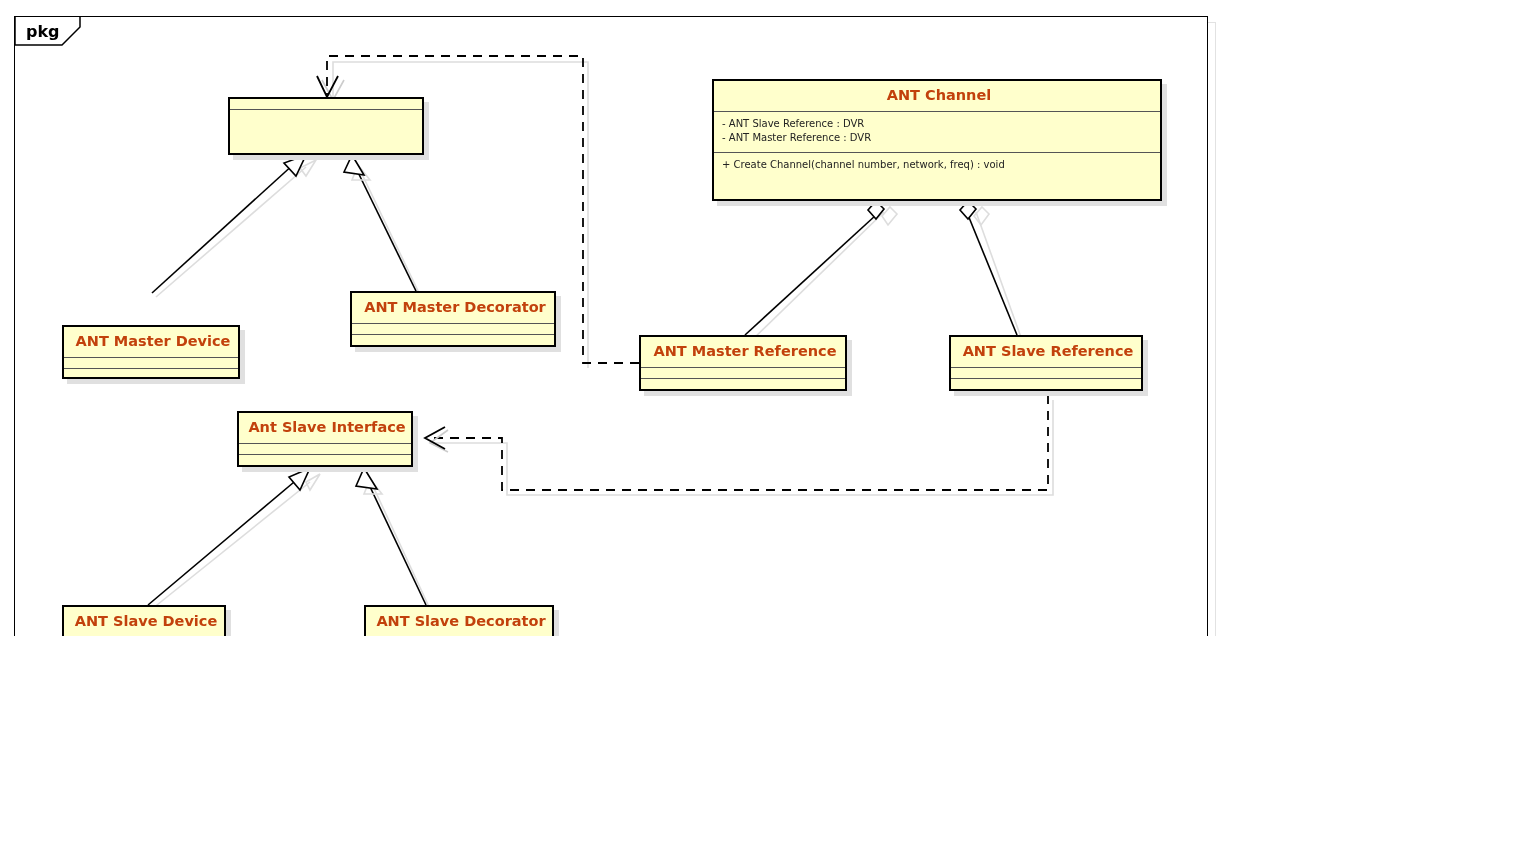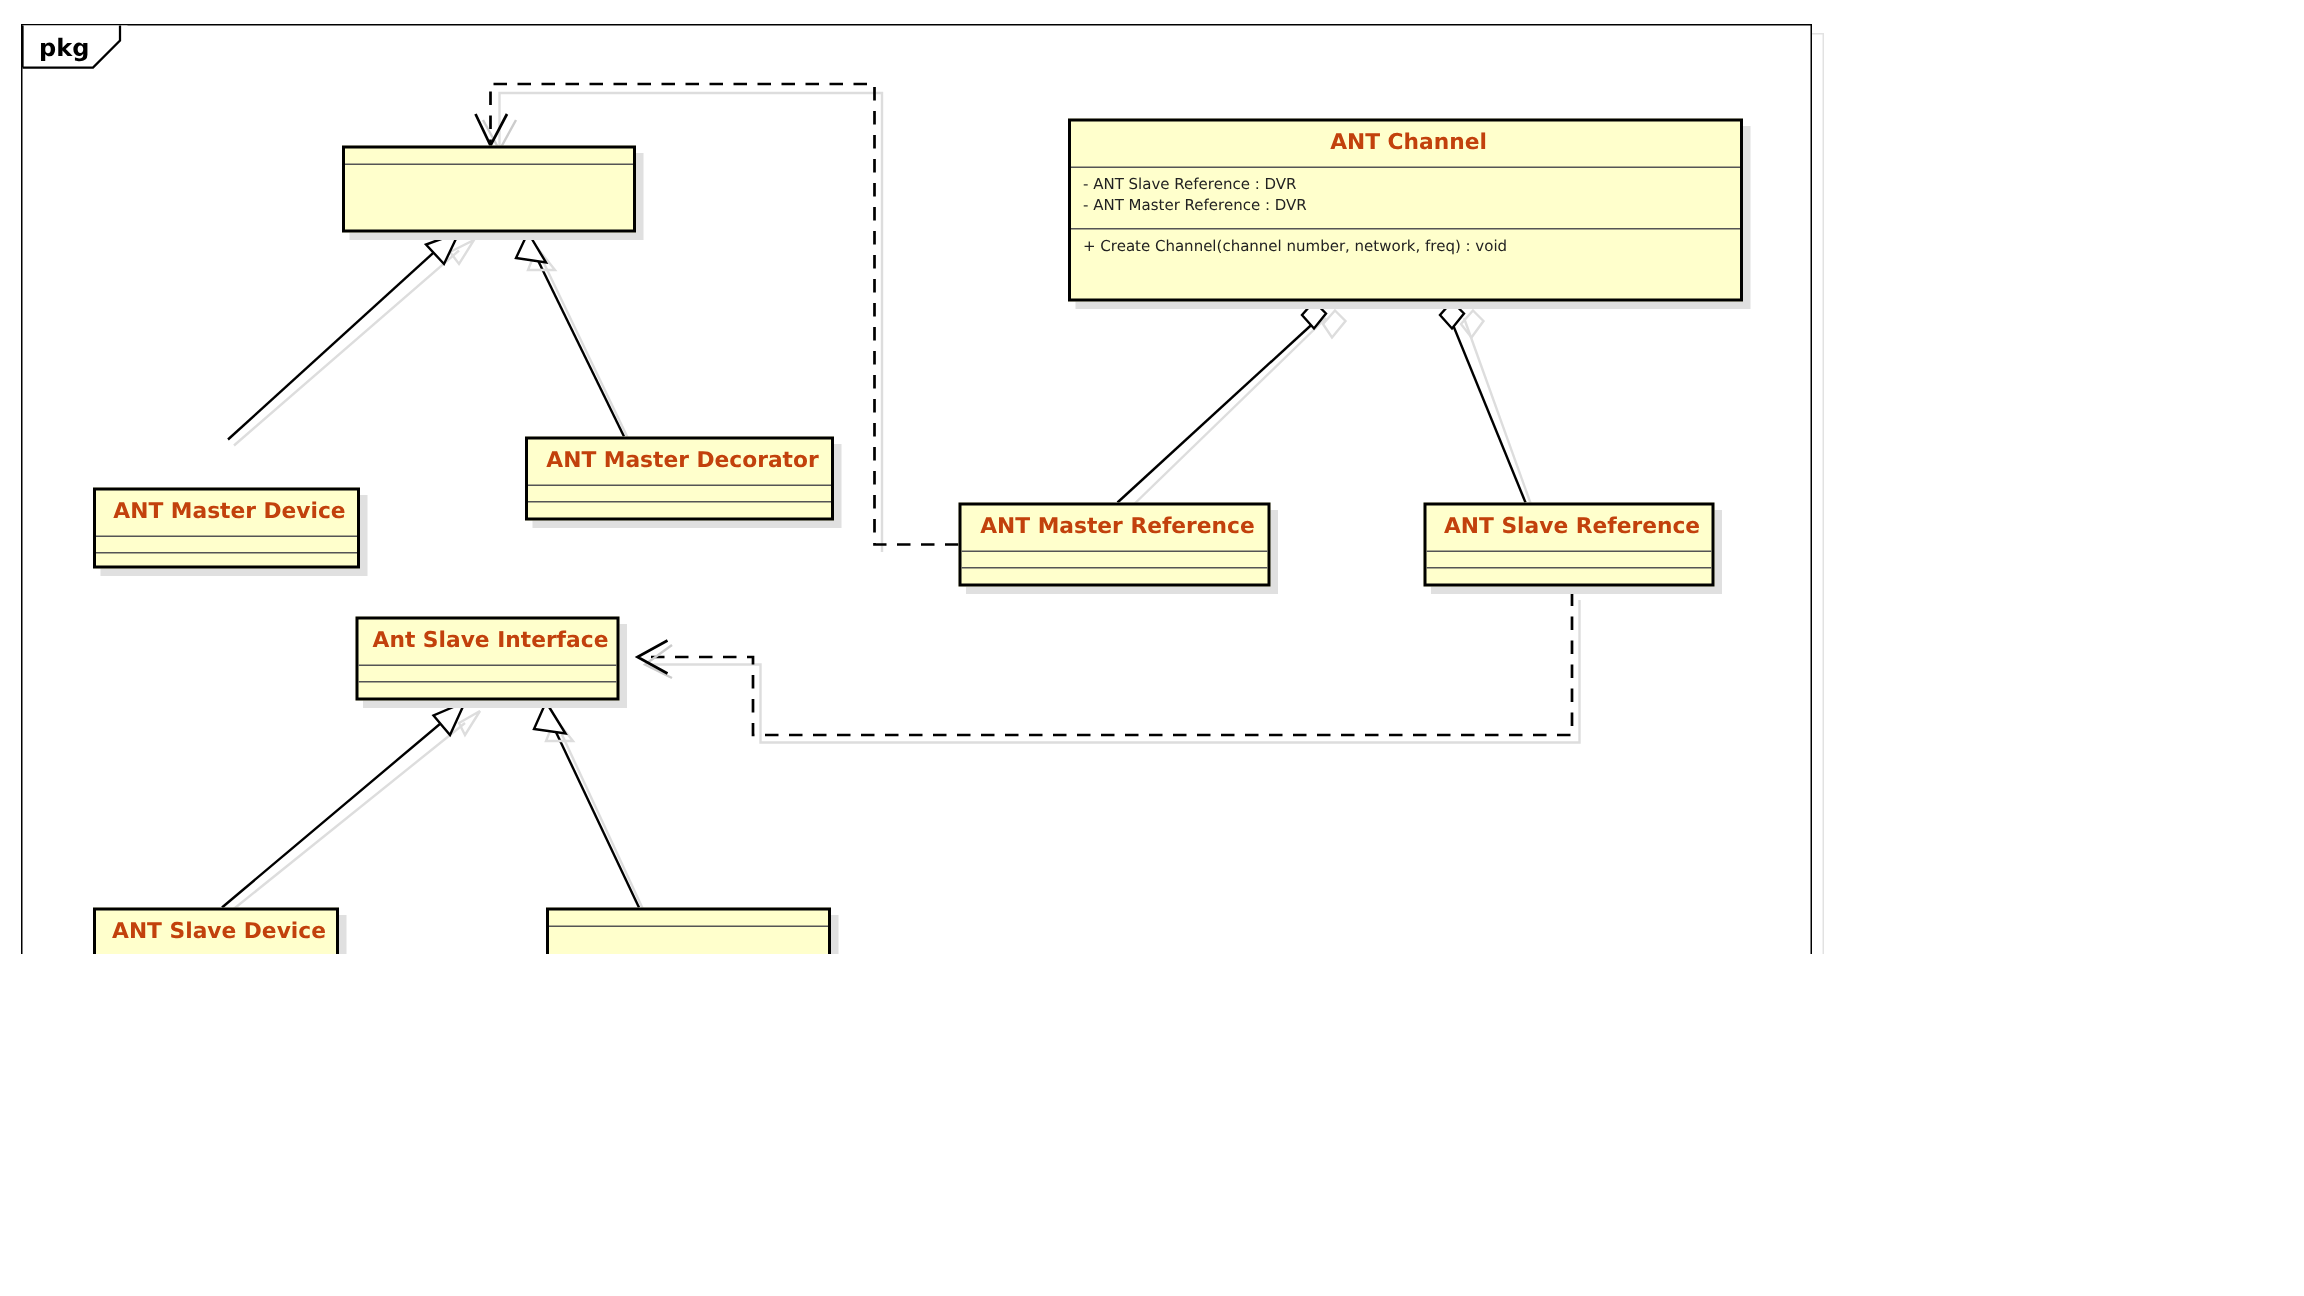--- a/index.html
+++ b/index.html
@@ -296,18 +296,19 @@
     <div class="cls-body">
       <div class="cls-title">ANT Slave Device</div>
       <div class="cls-attrs"></div>
       <div class="cls-ops"></div>
     </div>
   </div>
 
   <div class="cls" style="left:364px; top:605px; width:190px; height:54px;">
     <div class="cls-shadow"></div>
     <div class="cls-body">
+      <div class="cls-title">ANT Slave Decorator</div>
       <div class="cls-attrs"></div>
       <div class="cls-ops"></div>
     </div>
   </div>
 
 </div>
 
 </body></html>

